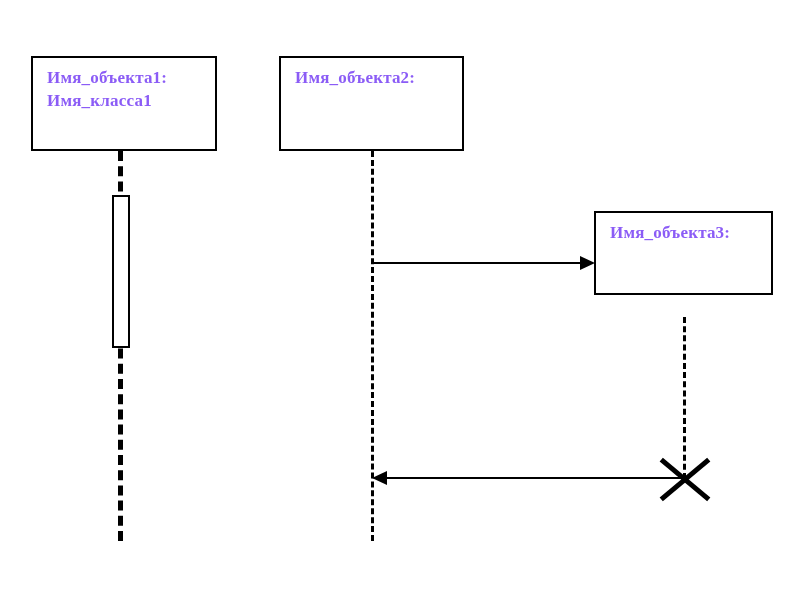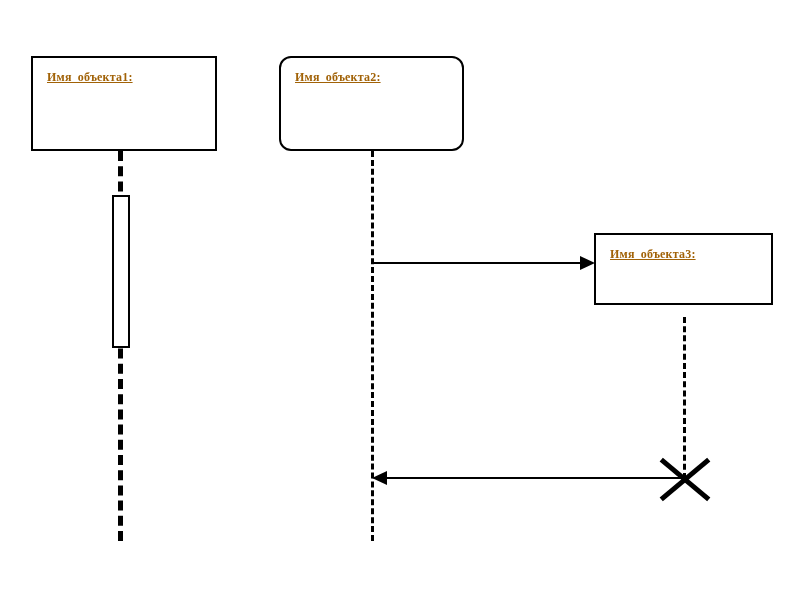--- a/index.html
+++ b/index.html
@@ -18,24 +18,23 @@
   .obj-box {
     position: absolute;
     box-sizing: border-box;
     border: 2px solid #000000;
     background: #ffffff;
     padding: 8px 14px 0 14px;
   }
   .obj-line {
     display: block;
     font-weight: bold;
-    font-size: 12px;
+    font-size: 17px;
     line-height: 23px;
-    color: #a16207;
-    text-decoration: underline;
+    color: #8b5cf6;
     text-underline-offset: 1px;
     white-space: nowrap;
     letter-spacing: 0.2px;
   }
   .lifeline {
     position: absolute;
     width: 0;
     border-left-style: dashed;
     border-left-color: #000000;
   }
@@ -97,27 +96,28 @@
   <div class="lifeline thick" style="left:118px; top:151px; height:390px;"></div>
 
   <div class="lifeline thin" style="left:371px; top:151px; height:390px;"></div>
 
   <div class="lifeline thin" style="left:683px; top:317px; height:162px;"></div>
 
   <div class="activation" style="left:112px; top:195px; width:18px; height:153px;"></div>
 
   <div class="obj-box" style="left:31px; top:56px; width:186px; height:95px;">
     <span class="obj-line">Имя_объекта1:</span>
+    <span class="obj-line">Имя_класса1</span>
   </div>
 
-  <div class="obj-box" style="left:279px; top:56px; width:185px; height:95px;border-radius:12px;">
+  <div class="obj-box" style="left:279px; top:56px; width:185px; height:95px;">
     <span class="obj-line">Имя_объекта2:</span>
   </div>
 
-  <div class="obj-box" style="left:594px; top:233px; width:179px; height:72px;">
+  <div class="obj-box" style="left:594px; top:211px; width:179px; height:84px;">
     <span class="obj-line">Имя_объекта3:</span>
   </div>
 
   <div class="msg" style="left:372px; top:262px; width:210px;"></div>
   <div class="arrowhead right" style="left:580px; top:256px;"></div>
 
   <div class="msg" style="left:386px; top:477px; width:299px;"></div>
   <div class="arrowhead left" style="left:372px; top:471px;"></div>
 
   <div class="destroy-x" style="left:659px; top:453px;">

